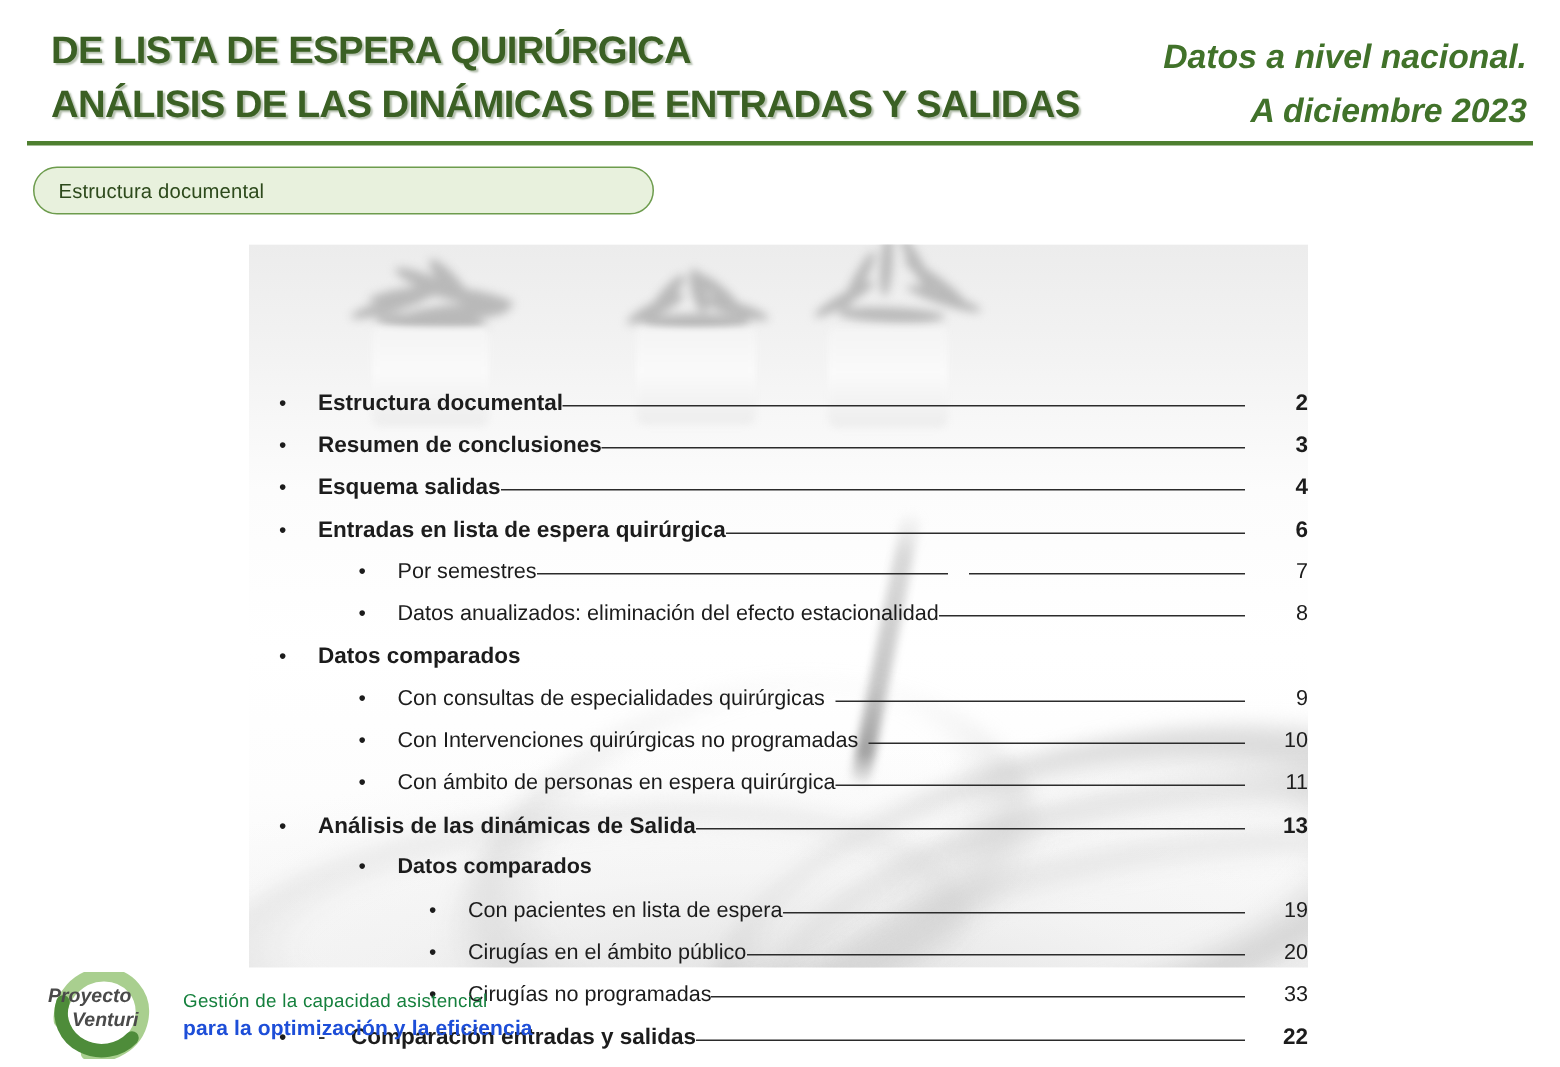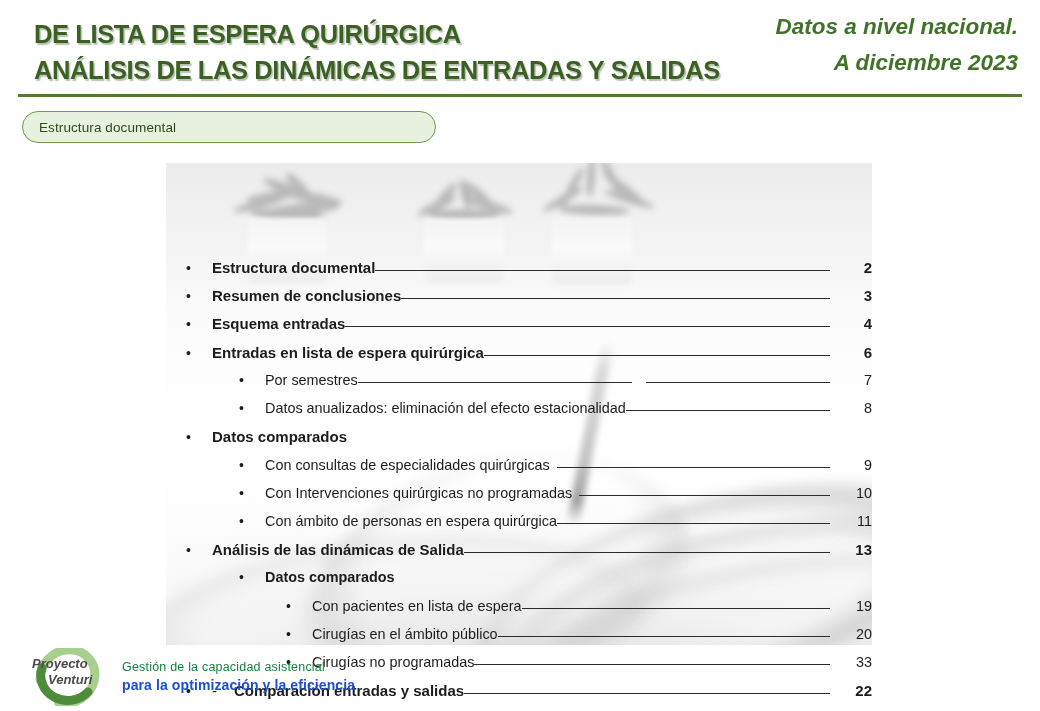--- a/index.html
+++ b/index.html
@@ -40,21 +40,21 @@
     font-weight: bold;
     line-height: 1.42;
     letter-spacing: -0.4px;
     color: #3b6024;
     text-shadow: 1.5px 1.5px 1.2px rgba(120,140,110,0.55);
     white-space: nowrap;
   }
   .subtitle-block {
     position: absolute;
     right: 22px;
-    top: 9px;
+    top: 20px;
     width: 330px;
     text-align: right;
   }
   .subtitle-line {
     font-size: 22.5px;
     font-weight: bold;
     font-style: italic;
     line-height: 1.62;
     color: #41722a;
     white-space: nowrap;
@@ -345,21 +345,21 @@
         <span class="page-num">2</span>
       </div>
       <div class="toc-row lvl1 bold">
         <span class="bullet">•</span>
         <span class="toc-label">Resumen de conclusiones</span>
         <span class="leader"></span>
         <span class="page-num">3</span>
       </div>
       <div class="toc-row lvl1 bold">
         <span class="bullet">•</span>
-        <span class="toc-label">Esquema entradas</span>
+        <span class="toc-label">Esquema salidas</span>
         <span class="leader"></span>
         <span class="page-num">4</span>
       </div>
       <div class="toc-row lvl1 bold">
         <span class="bullet">•</span>
         <span class="toc-label">Entradas en lista de espera quirúrgica</span>
         <span class="leader"></span>
         <span class="page-num">6</span>
       </div>
       <div class="toc-row lvl2">

